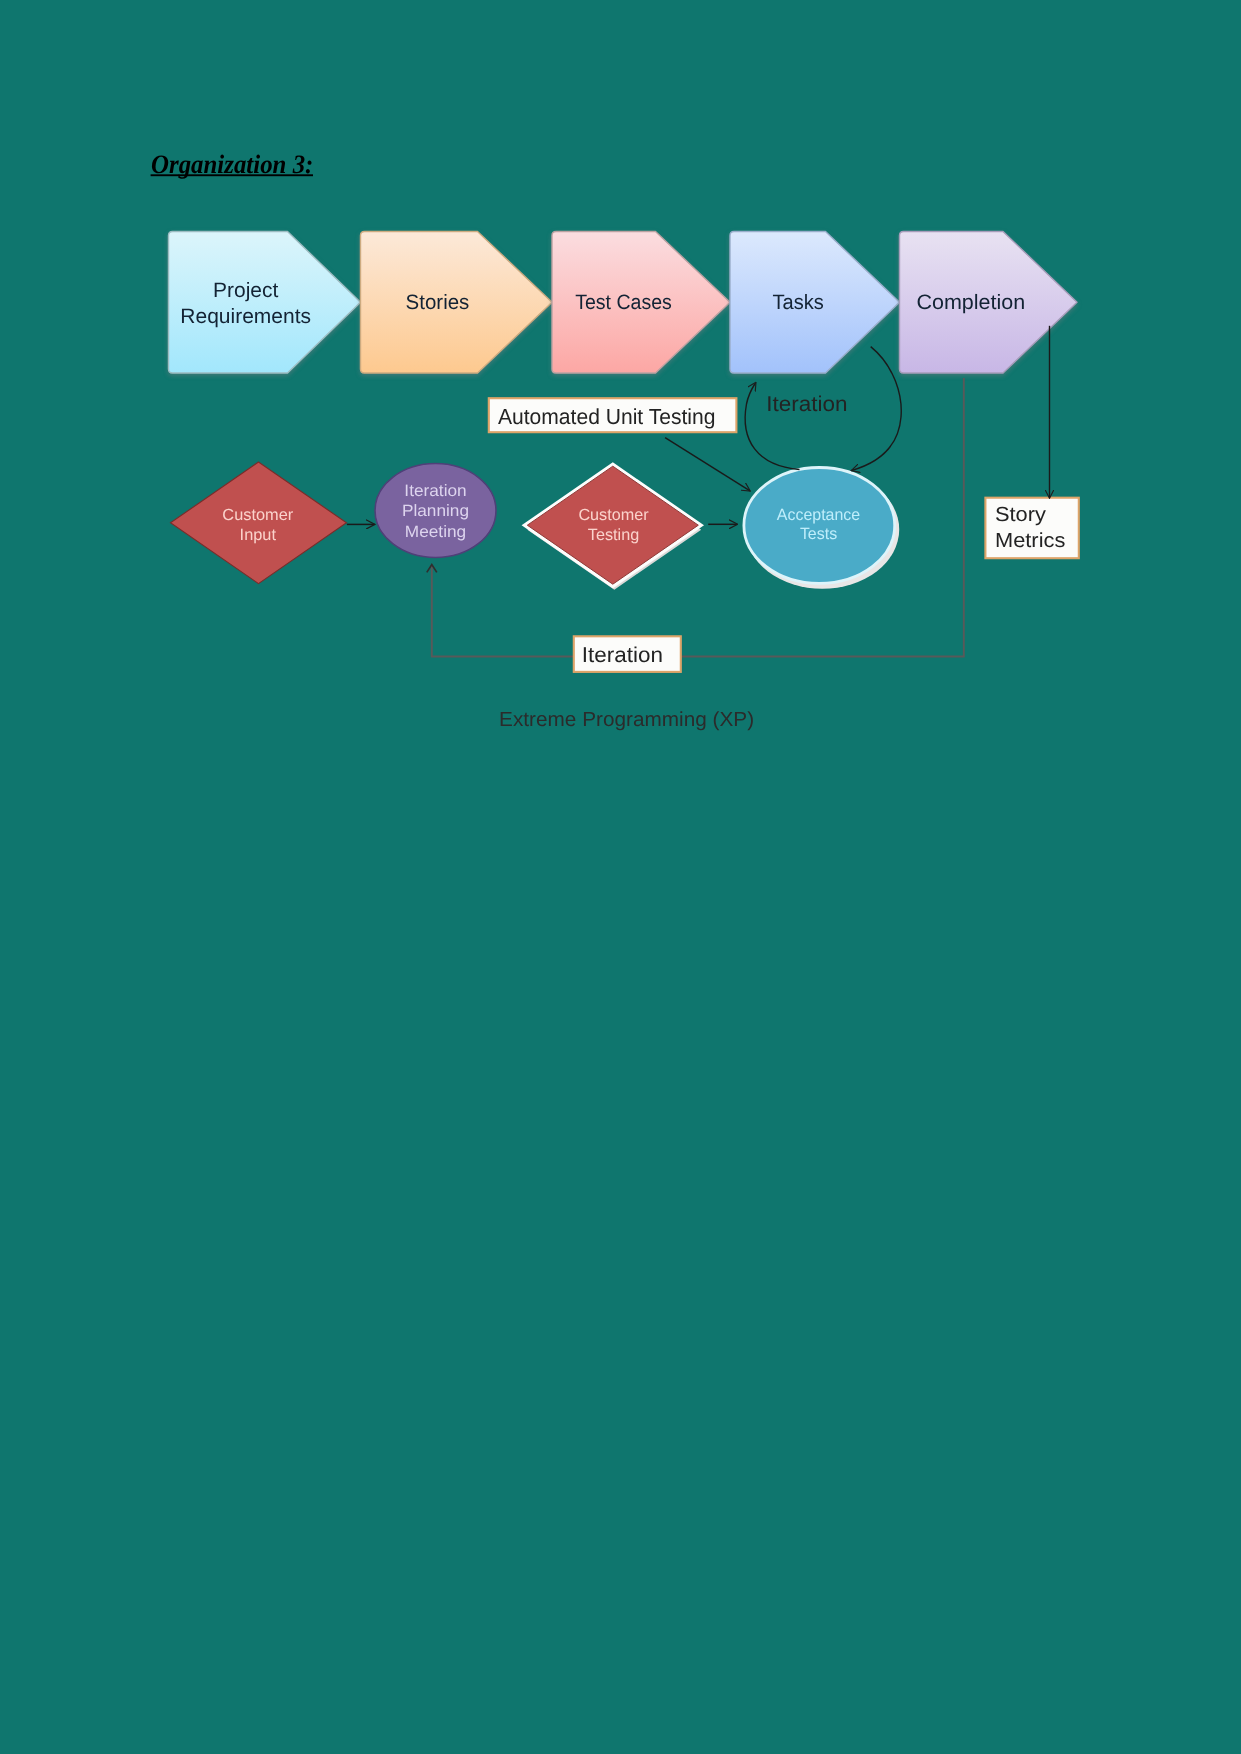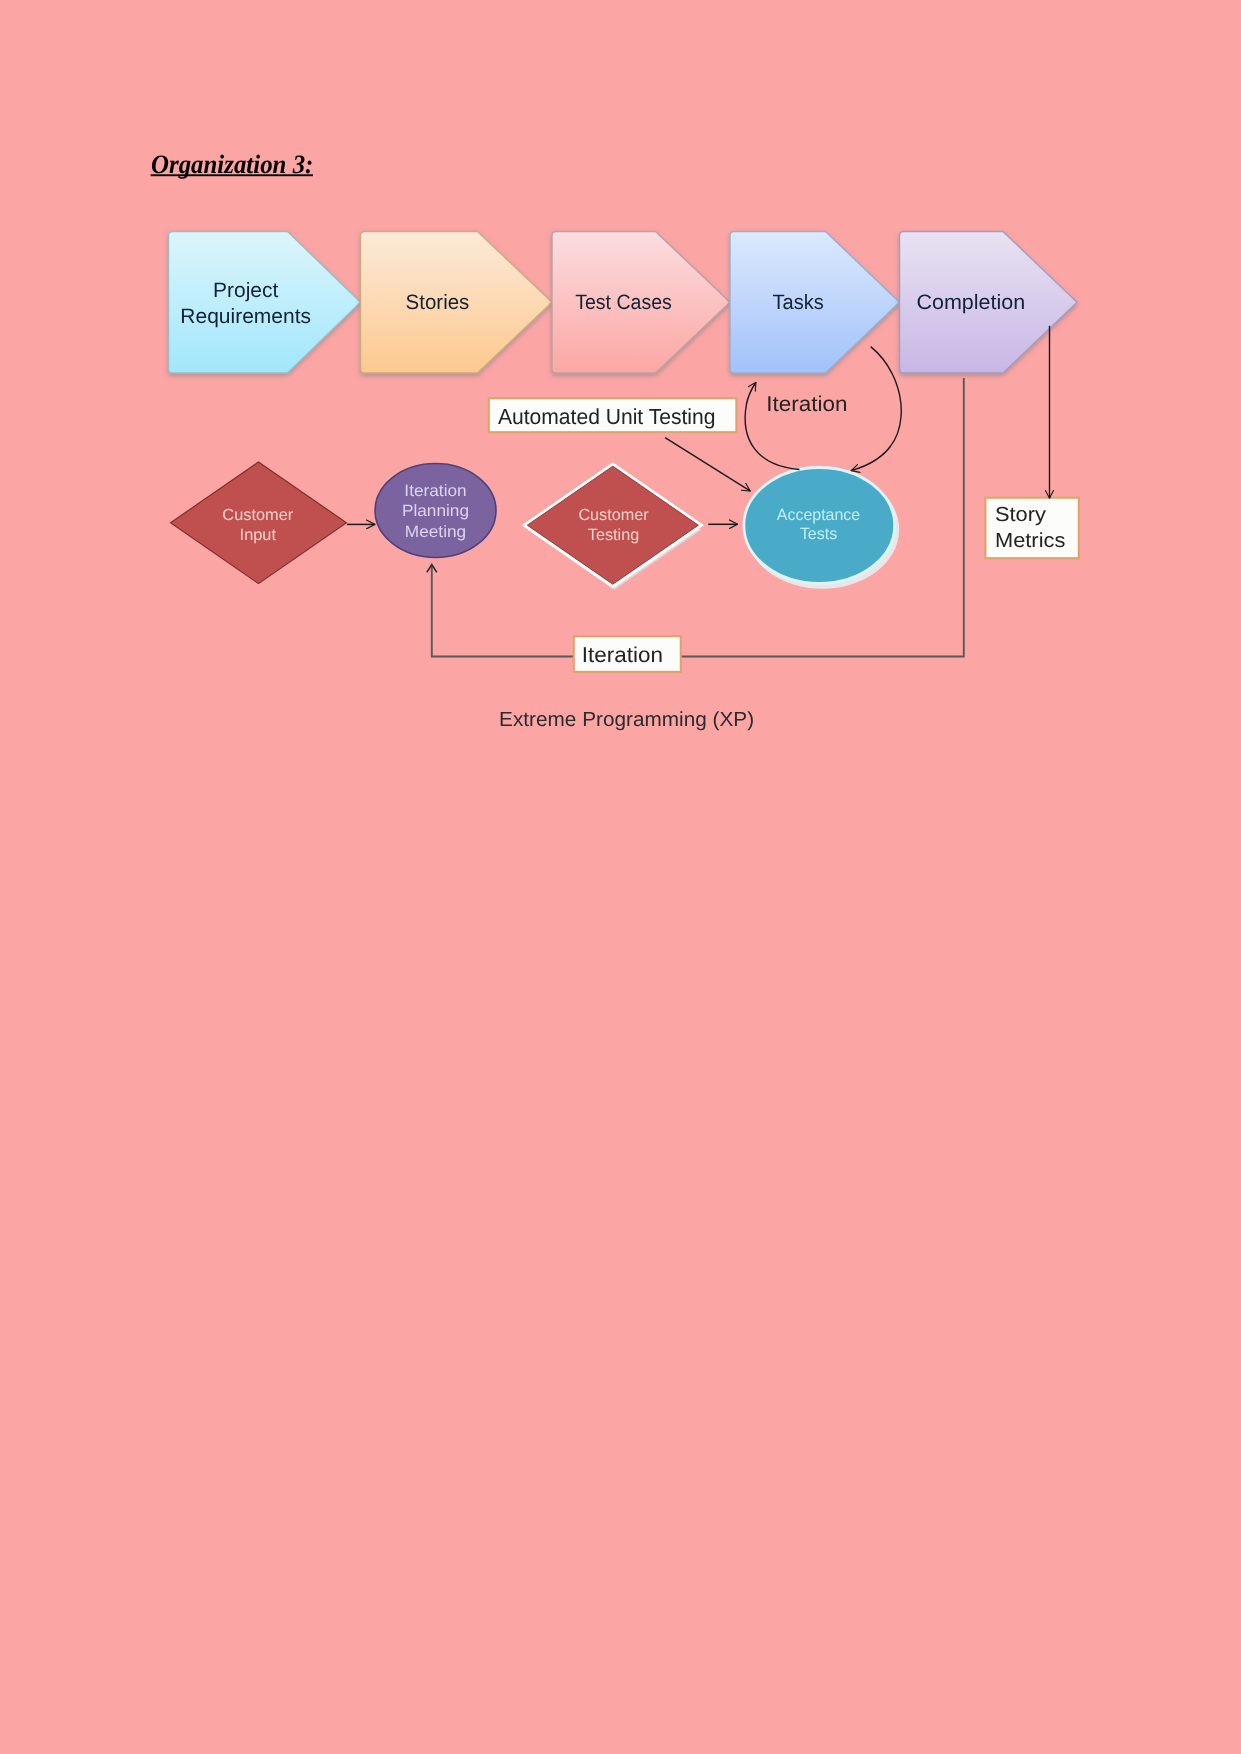--- a/index.html
+++ b/index.html
@@ -1,18 +1,18 @@
 <!DOCTYPE html>
 <html><head>
 <meta charset="utf-8">
 <title>Organization 3</title>
 <style>
   html,body{margin:0;padding:0;}
   body{width:1241px;height:1754px;background:#ffffff;font-family:"Liberation Sans",sans-serif;overflow:hidden;position:relative;}
-  #page{position:absolute;left:0;top:0;width:1241px;height:1754px;background:#fca5a5;}
+  #page{position:absolute;left:0;top:0;width:1241px;height:1754px;background:#0f766e;}
   #title-svg{position:absolute;left:0;top:0;width:1241px;height:260px;will-change:transform;transform:translateZ(0);}
   #doc-title{font-family:"Liberation Serif",serif;font-weight:bold;font-style:italic;font-size:26.6px;fill:#000;}
   #figure{position:absolute;left:0;top:0;width:1241px;height:1754px;}
   svg text{-webkit-font-smoothing:antialiased;text-rendering:geometricPrecision;}
   #figure{will-change:transform;transform:translateZ(0);}
 </style>
 </head>
 <body>
 
 <div id="page">

